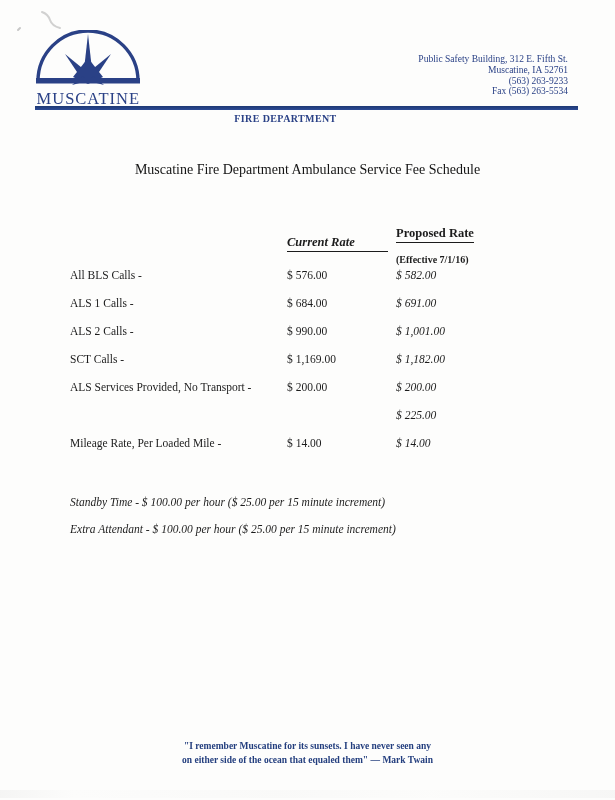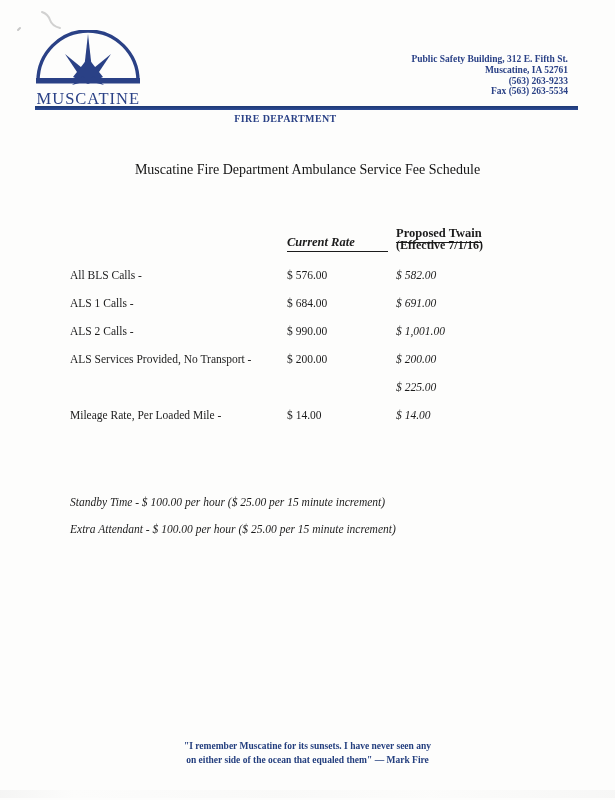--- a/index.html
+++ b/index.html
@@ -27,37 +27,37 @@
     margin-top:1px; text-align:right;
     font-size:16.5px; letter-spacing:1px; color:#2a4186; font-weight:400;
     width:104px;
   }
   .header-rule {
     position:absolute; left:35px; top:106px; width:543px; height:4px;
     background:linear-gradient(#1d3873, #2c4a95);
   }
   .address {
     position:absolute; right:47px; top:54px;
-    text-align:right; font-weight:bold; color:#2a4186;
+    text-align:right; font-weight:normal; color:#2a4186;
     font-size:9.5px; line-height:10.8px;
   }
   .department {
     position:absolute; left:0; top:113px; width:571px;
     text-align:center; font-weight:bold; color:#2a4186;
     font-size:10px; letter-spacing:.4px;
   }
   
   .doc-title {
     position:absolute; left:0; top:162px; width:615px;
     text-align:center; font-weight:normal; font-size:14px; color:#141414;
   }
   .col-headers { position:absolute; left:0; top:226px; width:615px; font-size:12.5px; font-weight:bold; }
   .col-current   { position:absolute; left:287px; top:9px; width:101px; border-bottom:1.6px solid #1c1c1c; padding-bottom:1px;font-style:italic; }
   .col-proposed  { position:absolute; left:396px; top:0; border-bottom:1.6px solid #1c1c1c; padding-bottom:1px; }
-  .col-effective { position:absolute; left:396px; top:12px; font-size:12px; }
+  .col-effective { position:absolute; left:396px; top:28px; font-size:10px; }
   .fee-rows { position:absolute; left:0; top:261px; width:569px; }
   .fee-row { position:relative; height:28px; font-size:11.5px; line-height:28px; }
   .fee-label    { position:absolute; left:70px;  white-space:nowrap; }
   .fee-current  { position:absolute; left:287px; white-space:nowrap; }
   .fee-proposed { position:absolute; left:396px; white-space:nowrap;font-style:italic; }
   .notes { position:absolute; left:70px; top:489px; font-size:11.5px; line-height:27px;font-style:italic; }
   .note-line { white-space:nowrap; }
   .footer-quote {
     position:absolute; left:0; top:740px; width:615px;
     text-align:center; font-weight:bold; color:#233e7e;
@@ -96,39 +96,44 @@
   </div>
 
   <div class="header-rule"></div>
 
   <div class="department">FIRE DEPARTMENT</div>
 
   <div class="doc-title">Muscatine Fire Department Ambulance Service Fee Schedule</div>
 
   <div class="col-headers">
     <span class="col-current">Current Rate</span>
-    <span class="col-proposed">Proposed Twain</span>
+    <span class="col-proposed">Proposed Rate</span>
     <span class="col-effective">(Effective 7/1/16)</span>
   </div>
 
   <div class="fee-rows">
     <div class="fee-row">
       <span class="fee-label">All BLS Calls -</span>
       <span class="fee-current">$ 576.00</span>
       <span class="fee-proposed">$ 582.00</span>
     </div>
     <div class="fee-row">
       <span class="fee-label">ALS 1 Calls -</span>
       <span class="fee-current">$ 684.00</span>
       <span class="fee-proposed">$ 691.00</span>
     </div>
     <div class="fee-row">
       <span class="fee-label">ALS 2 Calls -</span>
       <span class="fee-current">$ 990.00</span>
       <span class="fee-proposed">$ 1,001.00</span>
+    </div>
+    <div class="fee-row">
+      <span class="fee-label">SCT Calls -</span>
+      <span class="fee-current">$ 1,169.00</span>
+      <span class="fee-proposed">$ 1,182.00</span>
     </div>
     <div class="fee-row">
       <span class="fee-label">ALS Services Provided, No Transport -</span>
       <span class="fee-current">$ 200.00</span>
       <span class="fee-proposed">$ 200.00</span>
     </div>
     <div class="fee-row">
       <span class="fee-current"></span>
       <span class="fee-proposed">$ 225.00</span>
     </div>
@@ -139,18 +144,18 @@
     </div>
   </div>
 
   <div class="notes">
     <div class="note-line">Standby Time - $ 100.00 per hour ($ 25.00 per 15 minute increment)</div>
     <div class="note-line">Extra Attendant - $ 100.00 per hour ($ 25.00 per 15 minute increment)</div>
   </div>
 
   <div class="footer-quote">
     <div>"I remember Muscatine for its sunsets. I have never seen any</div>
-    <div>on either side of the ocean that equaled them" — Mark Fire</div>
+    <div>on either side of the ocean that equaled them" — Mark Twain</div>
   </div>
 
   <div class="bottom-smudge"></div>
 
 </div>
 
 </body></html>

